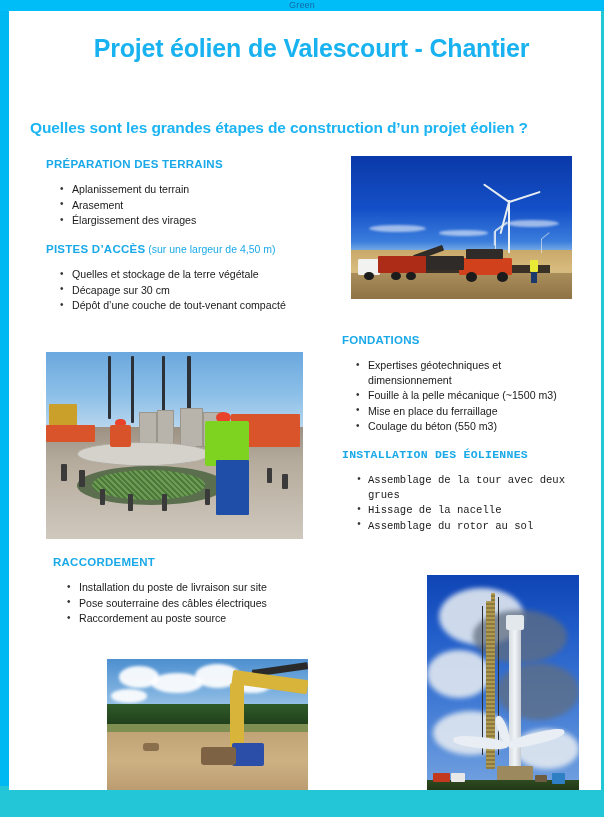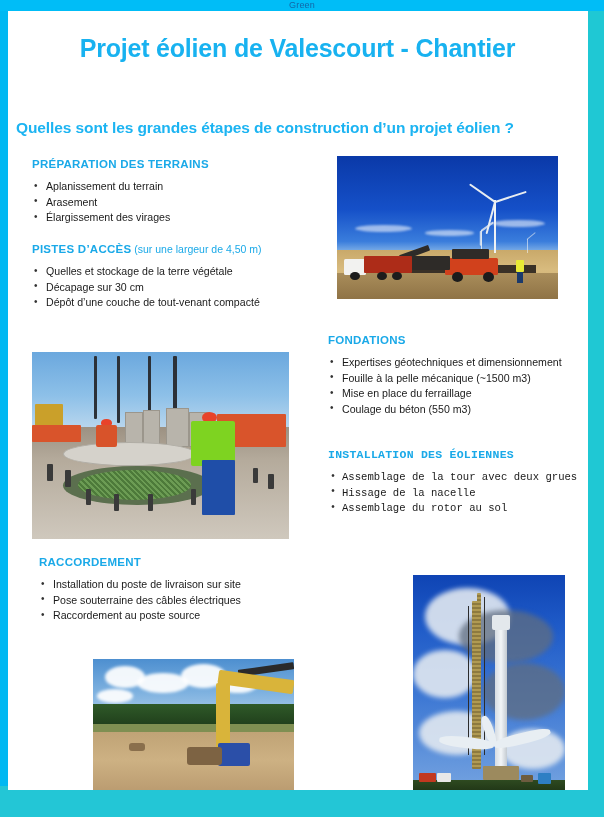--- a/index.html
+++ b/index.html
@@ -49,21 +49,21 @@
   }
   .frame-bottom-inner {
     position: absolute; left: 0; top: 786px;
     width: 9px; height: 31px;
     background: #23c6d6;
   }
 
   
   .canvas {
     position: absolute;
-    left: 8px; top: 11px;
+    left: 22px; top: 11px;
     width: 579px; height: 779px;
     background: #ffffff;
     overflow: hidden;
   }
 
   
   .title {
     position: absolute;
     left: 0; top: 23px;
     width: 579px;
@@ -98,21 +98,21 @@
     white-space: nowrap;
   }
   .sec-head .sub {
     font-weight: normal;
     letter-spacing: 0;
     font-size: 10.5px;
   }
 
   ul.bullets {
     list-style: none;
-    margin: 0; padding: 0;
+    margin: 12px; padding: 0;
   }
   ul.bullets li {
     position: relative;
     padding-left: 14px;
     font-size: 10.6px;
     line-height: 14.6px;
     color: #1a1a1a;
     margin-bottom: 1px;
   }
   ul.bullets li::before {

